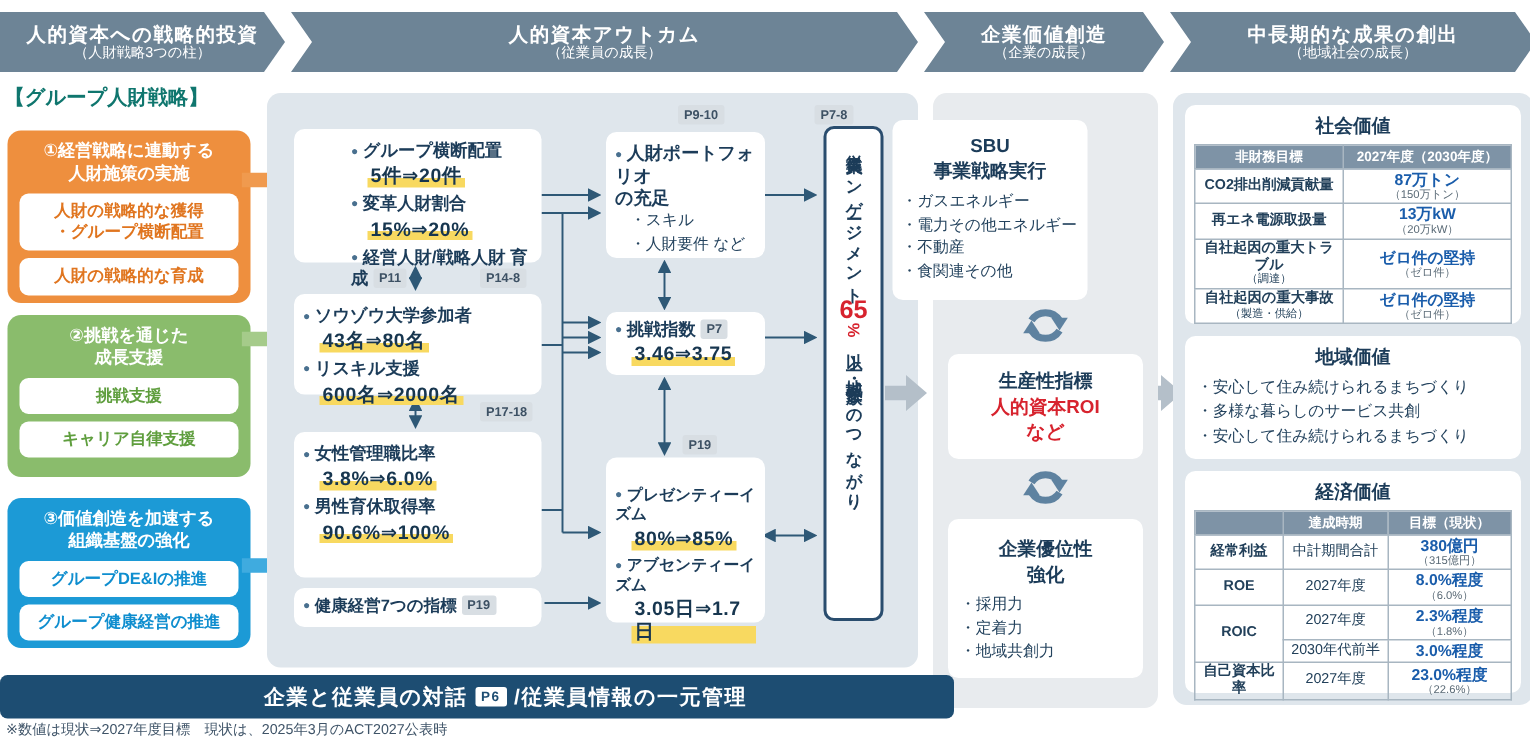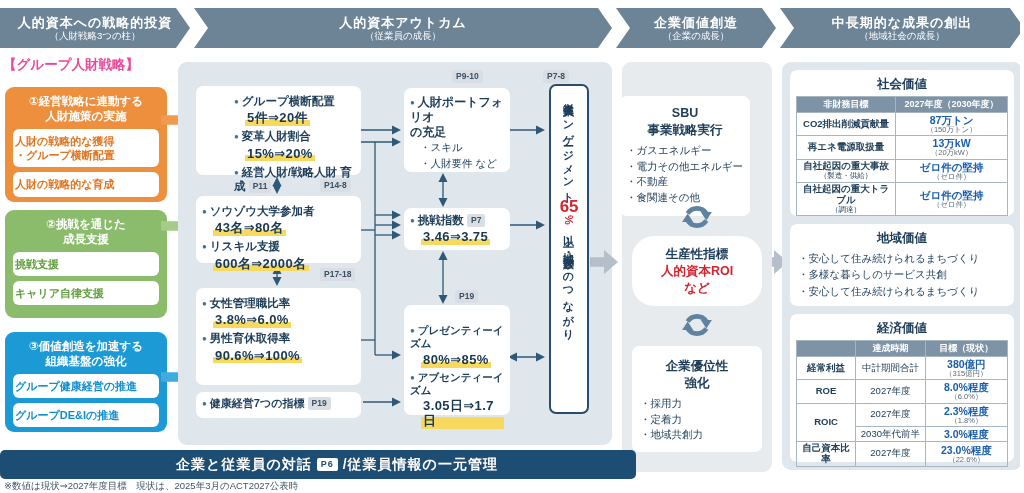--- a/index.html
+++ b/index.html
@@ -10,24 +10,24 @@
 
   
   .chev{position:absolute;top:8px;height:40px;background:#6d8496;color:#fff;
     display:flex;flex-direction:column;align-items:center;justify-content:center;line-height:1.2;}
   .chev .t{font-size:13px;font-weight:bold;letter-spacing:1px;}
   .chev .s{font-size:9.5px;}
   .chev.first{clip-path:polygon(0 0,calc(100% - 14px) 0,100% 50%,calc(100% - 14px) 100%,0 100%);}
   .chev.mid{clip-path:polygon(0 0,calc(100% - 14px) 0,100% 50%,calc(100% - 14px) 100%,0 100%,14px 50%);}
 
   
-  .side-title{position:absolute;left:3px;top:56px;width:172px;font-size:13.5px;font-weight:bold;color:#ec4899;}
+  .side-title{position:absolute;left:3px;top:56px;width:172px;font-size:13.5px;font-weight:bold;color:#0f766e;}
   .pillar{position:absolute;left:5px;width:162px;border-radius:9px;padding:7px 6px 2px;box-sizing:border-box;}
   .pillar .pt{color:#fff;font-weight:bold;font-size:11.5px;text-align:center;line-height:1.3;margin-bottom:2px;}
-  .pillar .pi{background:#fff;border-radius:6px;font-weight:bold;font-size:11px;text-align:left;
+  .pillar .pi{background:#fff;border-radius:6px;font-weight:bold;font-size:11px;text-align:center;
     padding:5px 2px;margin:5px 2px;line-height:1.3;}
   .pillar.p1{background:#ee8f3e;} .pillar.p1 .pi{color:#e0751f;}
   .pillar.p2{background:#8abc6c;} .pillar.p2 .pi{color:#5f9e3e;}
   .pillar.p3{background:#1c9ad6;} .pillar.p3 .pi{color:#0f8ecf;}
 
   .sarrow{position:absolute;width:36px;height:22px;
     clip-path:polygon(0 28%,52% 28%,52% 0,100% 50%,52% 100%,52% 72%,0 72%);}
 
   
   .panel{position:absolute;border-radius:9px;}
@@ -114,22 +114,22 @@
   </div>
   <div class="pillar p2" style="top:210px;height:108px;">
     <div class="pt pre">②挑戦を通じた
 成長支援</div>
     <div class="pi">挑戦支援</div>
     <div class="pi">キャリア自律支援</div>
   </div>
   <div class="pillar p3" style="top:332px;height:100px;">
     <div class="pt pre">③価値創造を加速する
 組織基盤の強化</div>
+    <div class="pi">グループDE&amp;Iの推進</div>
     <div class="pi">グループ健康経営の推進</div>
-    <div class="pi">グループDE&amp;Iの推進</div>
   </div>
 
   <div class="sarrow" style="left:161px;top:109px;background:#f09a4e;"></div>
   <div class="sarrow" style="left:161px;top:215px;background:#a5cb8a;"></div>
   <div class="sarrow" style="left:161px;top:366px;background:#3fabdf;"></div>
 
   <div class="panel" style="left:178px;top:62px;width:434px;height:383px;background:#dfe6ec;"></div>
 
   <svg class="abs" style="left:178px;top:62px;" width="434" height="383" viewBox="0 0 434 383">
     <defs>
@@ -230,37 +230,37 @@
     <div class="vtext">
       <span>従業員エンゲージメント</span><span class="ered ebig">65</span><span class="ered">%</span><span>以上</span><span class="vgap"></span><span>地域・家族とのつながり</span>
     </div>
   </div>
 
   <div class="bigarrow" style="left:590px;top:250px;"></div>
   <div class="bigarrow" style="left:760px;top:250px;"></div>
 
   <div class="panel" style="left:622px;top:62px;width:150px;height:410px;background:#e8ebee;"></div>
 
-  <div class="wbox" style="left:620px;top:80px;width:130px;height:120px;margin-top:16px;">
+  <div class="wbox" style="left:595px;top:80px;width:130px;height:120px;">
     <div class="sbu-title pre">SBU
 事業戦略実行</div>
     <div class="sbu-li">・ガスエネルギー</div>
     <div class="sbu-li">・電力その他エネルギー</div>
     <div class="sbu-li">・不動産</div>
     <div class="sbu-li">・食関連その他</div>
   </div>
 
   <svg class="cycle" style="left:680px;top:200px;" width="34" height="34" viewBox="0 0 40 40">
     <path d="M9 16 A13 13 0 0 1 31 16" fill="none" stroke="#5e82a0" stroke-width="5.5"></path>
     <polygon points="24.5,14 37.5,14 31,24" fill="#5e82a0"></polygon>
     <path d="M31 24 A13 13 0 0 1 9 24" fill="none" stroke="#5e82a0" stroke-width="5.5"></path>
     <polygon points="2.5,26 15.5,26 9,16" fill="#5e82a0"></polygon>
   </svg>
 
-  <div class="wbox" style="left:632px;top:236px;width:130px;height:70px;padding:10px 6px;border-radius:22px;">
+  <div class="wbox" style="left:632px;top:236px;width:130px;height:70px;padding:10px 6px;">
     <div class="sbu-title" style="margin:0;">生産性指標</div>
     <div class="sbu-red pre">人的資本ROI
 など</div>
   </div>
 
   <svg class="cycle" style="left:680px;top:308px;" width="34" height="34" viewBox="0 0 40 40">
     <path d="M9 16 A13 13 0 0 1 31 16" fill="none" stroke="#5e82a0" stroke-width="5.5"></path>
     <polygon points="24.5,14 37.5,14 31,24" fill="#5e82a0"></polygon>
     <path d="M31 24 A13 13 0 0 1 9 24" fill="none" stroke="#5e82a0" stroke-width="5.5"></path>
     <polygon points="2.5,26 15.5,26 9,16" fill="#5e82a0"></polygon>
@@ -296,28 +296,28 @@
             </td>
       </tr>
       <tr>
         <td class="olabel"><span>再エネ電源取扱量</span></td>
         <td class="oval">
               <span class="v">13万kW</span>
               <span class="n">（20万kW）</span>
             </td>
       </tr>
       <tr>
-        <td class="olabel"><span>自社起因の重大事故</span><span class="lsub">（製造・供給）</span></td>
+        <td class="olabel"><span>自社起因の重大トラブル</span><span class="lsub">（調達）</span></td>
         <td class="oval">
               <span class="v">ゼロ件の堅持</span>
               <span class="n">（ゼロ件）</span>
             </td>
       </tr>
       <tr>
-        <td class="olabel"><span>自社起因の重大トラブル</span><span class="lsub">（調達）</span></td>
+        <td class="olabel"><span>自社起因の重大事故</span><span class="lsub">（製造・供給）</span></td>
         <td class="oval">
               <span class="v">ゼロ件の堅持</span>
               <span class="n">（ゼロ件）</span>
             </td>
       </tr>
     </tbody>
       </table>
   </div>
 
   <div class="wbox" style="left:790px;top:224px;width:224px;height:82px;padding:6px 8px;">

